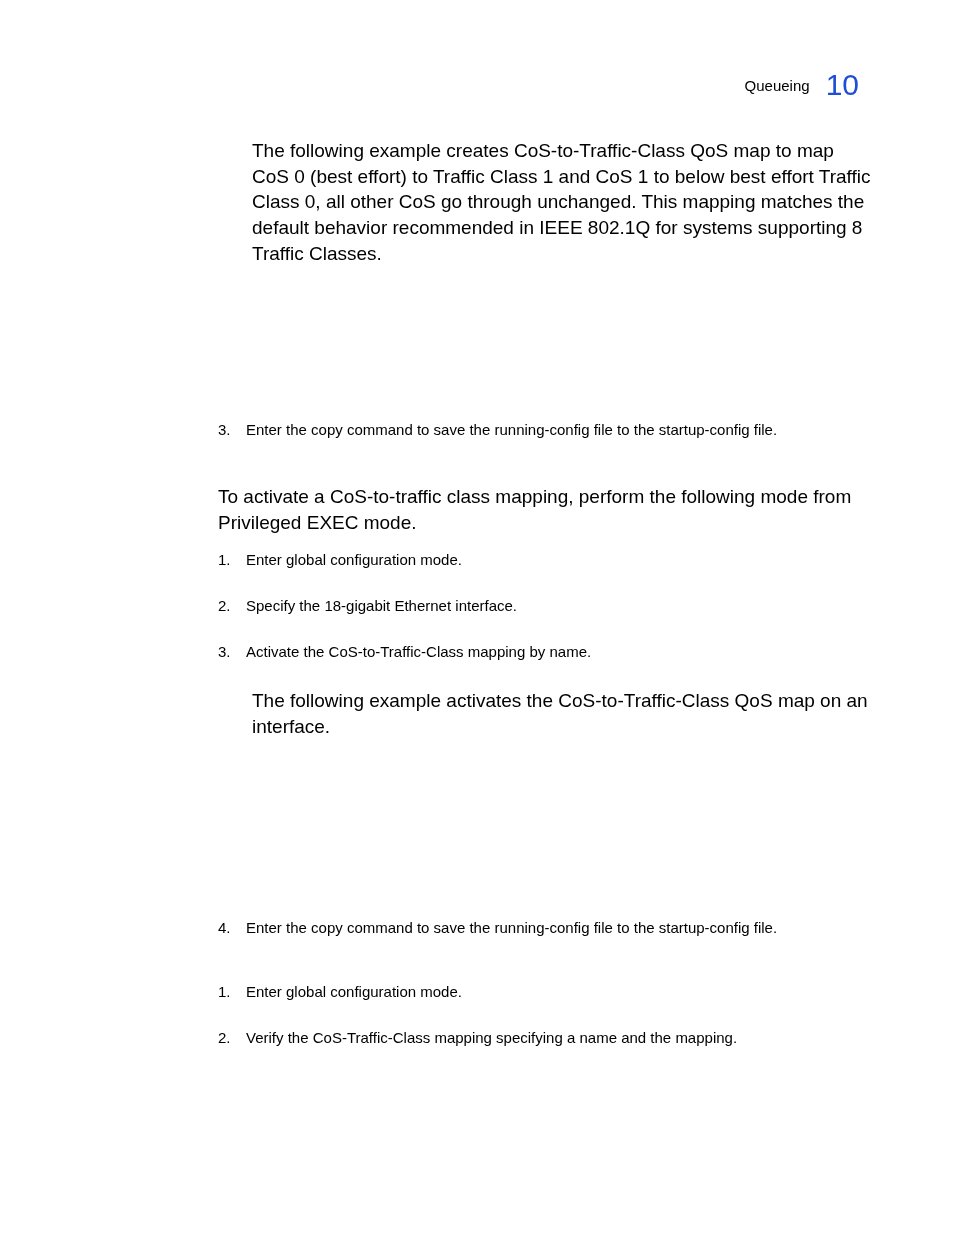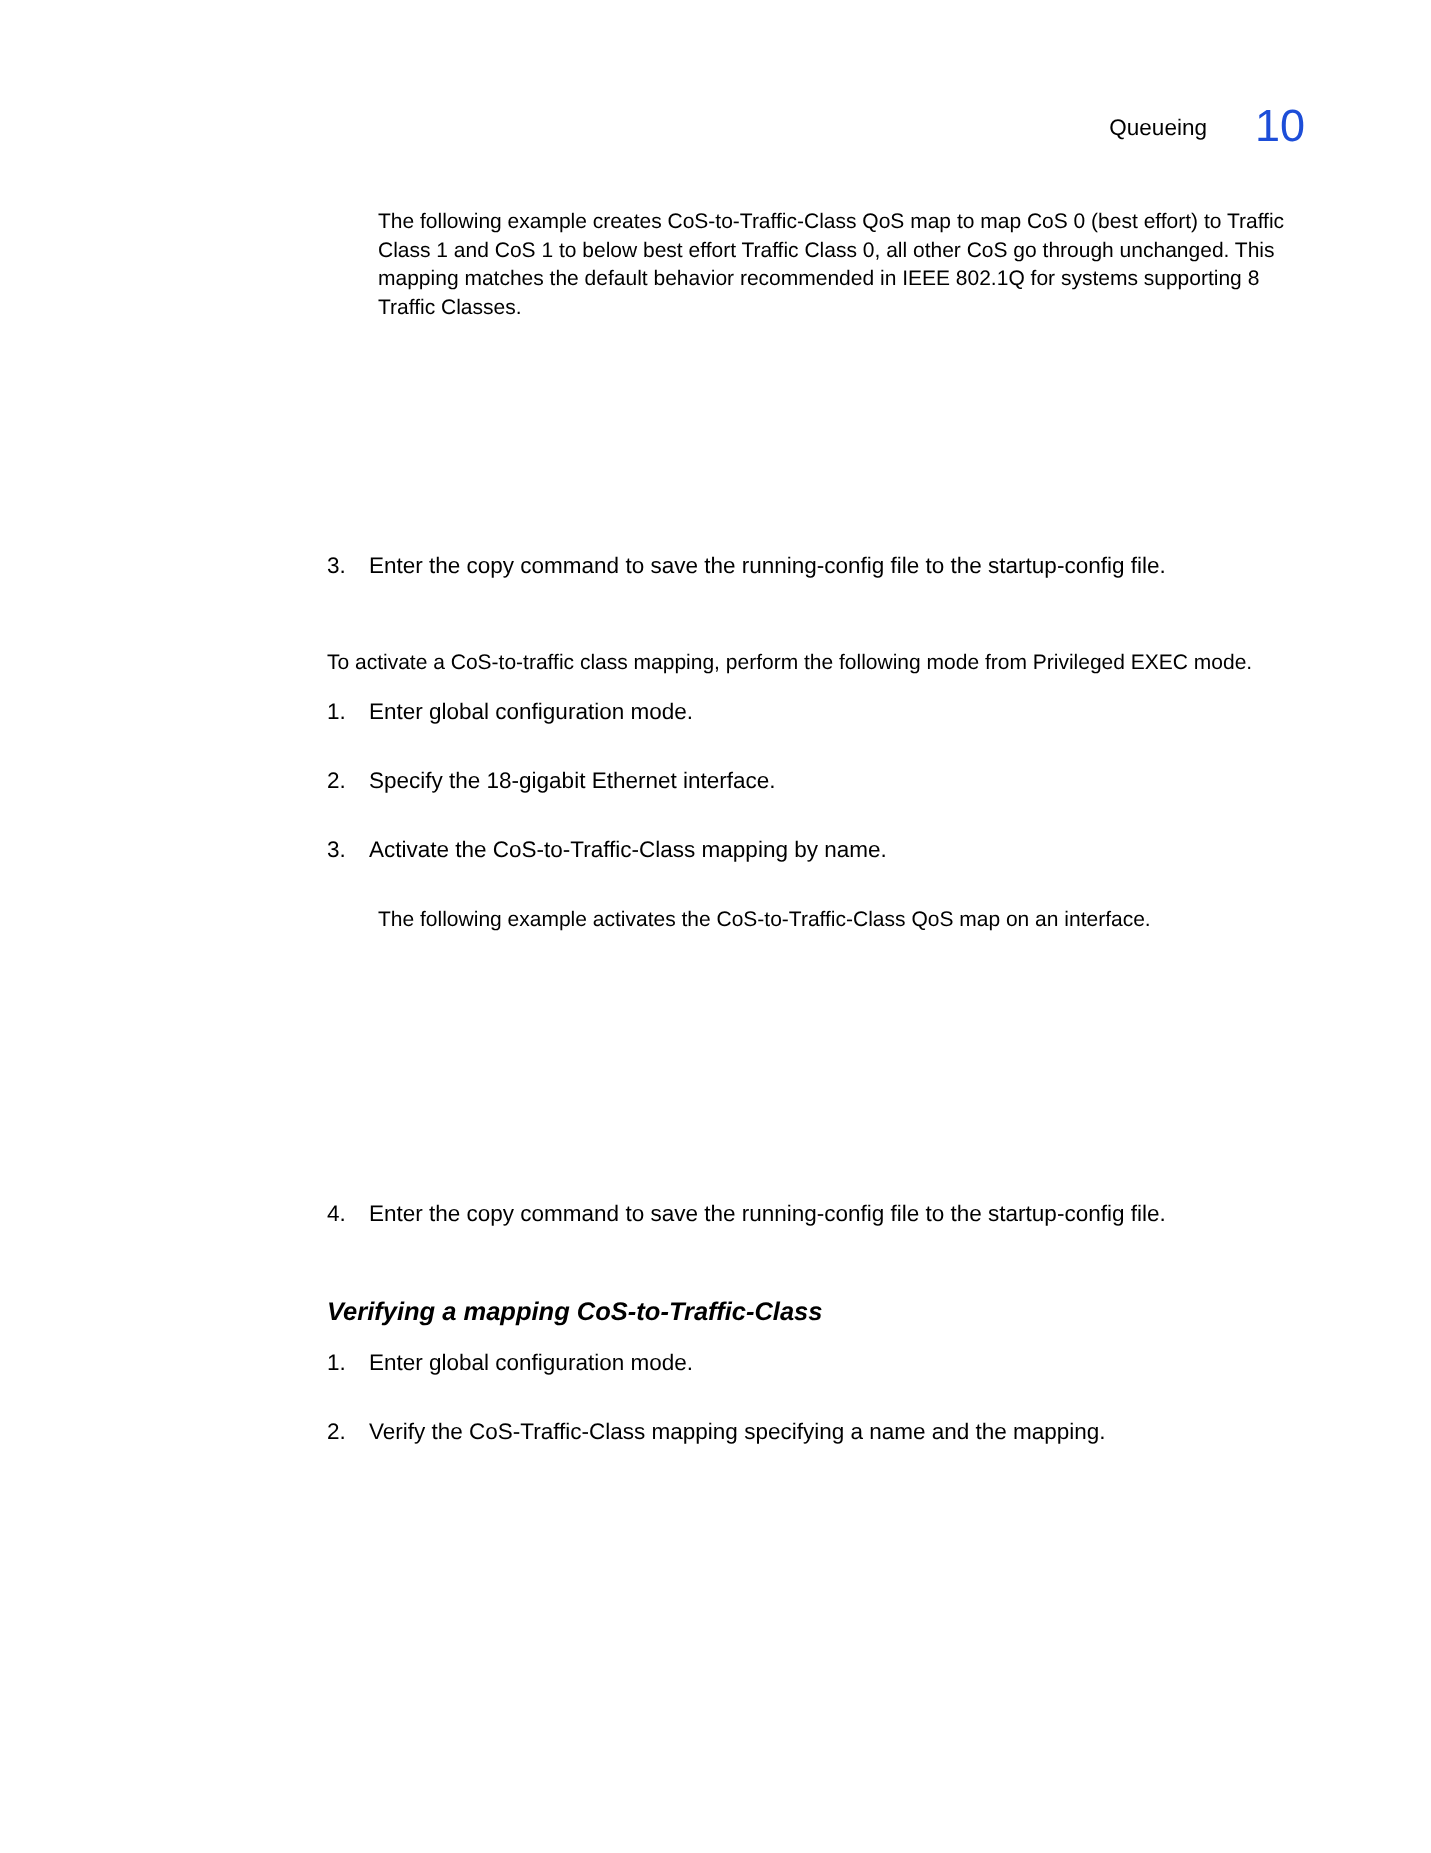--- a/index.html
+++ b/index.html
@@ -11,42 +11,42 @@
       font-family: Arial, Helvetica, sans-serif;
       background: #fff;
       width: 954px;
       height: 1235px;
       position: relative;
       color: #000;
     }
     .header {
       position: absolute;
       top: 68px;
-      right: 84px;
+      right: 95px;
       display: flex;
       align-items: center;
-      gap: 32px;
+      gap: 16px;
     }
     .header-title {
       font-size: 15px;
       color: #000;
     }
     .header-number {
       font-size: 30px;
       font-weight: normal;
       color: #1d4ed8;
     }
     .content {
       position: absolute;
       left: 218px;
       top: 138px;
       width: 654px;
     }
     .paragraph {
-      font-size: 14px;
+      font-size: 19px;
       line-height: 1.35;
       color: #000;
       margin-bottom: 14px;
     }
     .indent-para {
       margin-left: 34px;
     }
     .ol-item {
       display: flex;
       font-size: 15px;
@@ -126,21 +126,20 @@
 
   <div class="gap-xlarge"></div>
 
   <div class="ol-item">
     <span class="ol-num">4.</span>
     <span class="ol-text">Enter the copy command to save the running-config file to the startup-config file.</span>
   </div>
 
   <div class="gap-med"></div>
 
-  <div class="section-heading">Verifying a mapping CoS-to-Traffic-Class</div>
 
 
   <div class="ol-item">
     <span class="ol-num">1.</span>
     <span class="ol-text">Enter global configuration mode.</span>
   </div>
   <div class="gap-small"></div>
   <div class="ol-item">
     <span class="ol-num">2.</span>
     <span class="ol-text">Verify the CoS-Traffic-Class mapping specifying a name and the mapping.</span>

